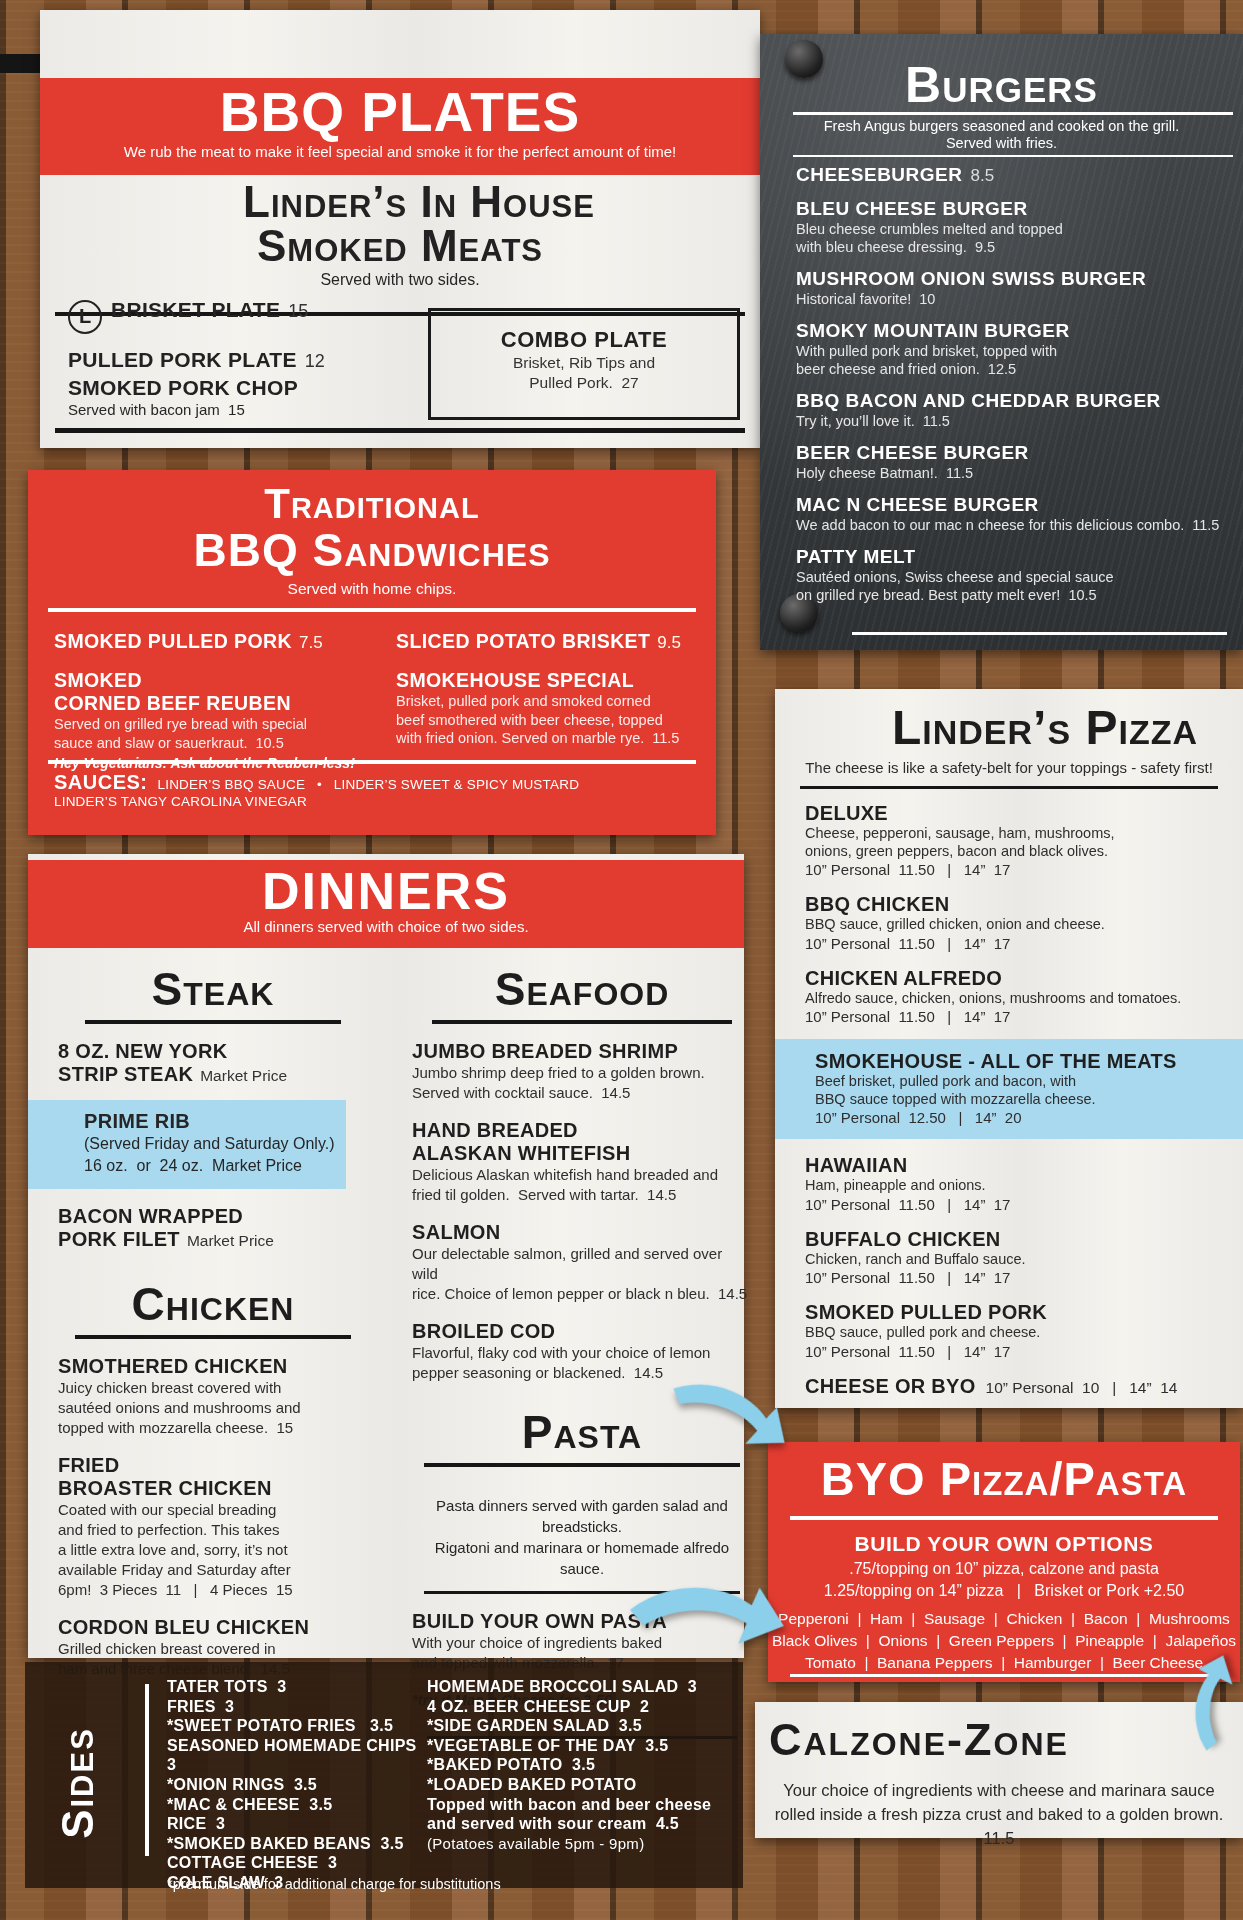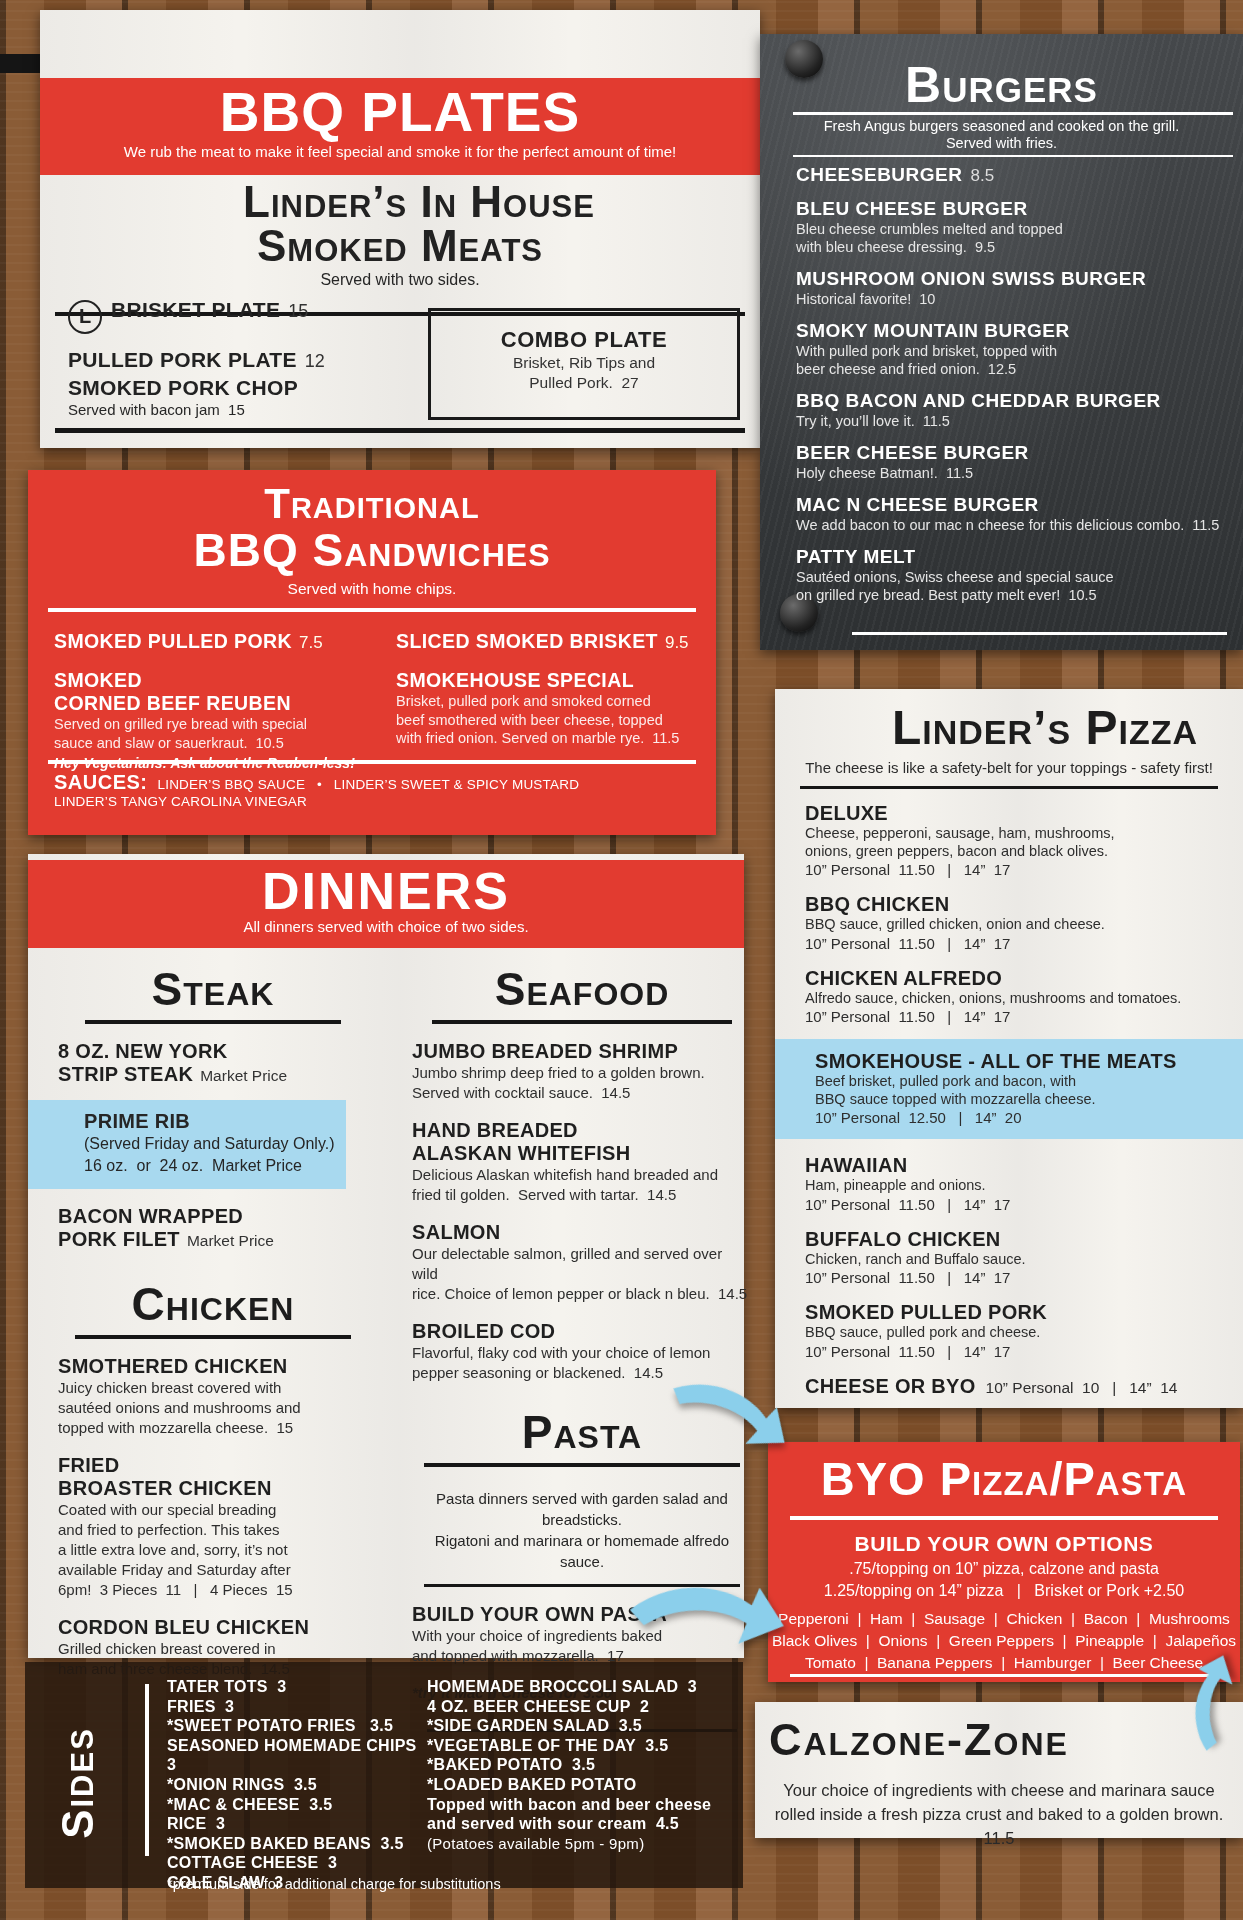--- a/index.html
+++ b/index.html
@@ -84,21 +84,21 @@
   .din-tag{font-size:15px;margin-top:0;}
   .din-col{position:absolute;top:112px;}
   .din-head{font-size:46px;line-height:46px;font-weight:bold;letter-spacing:1px;text-align:center;color:#1d1d1d;}
   .din-rule{height:4px;background:#161616;margin:8px auto 0;}
   .din-item{margin-top:16px;}
   .din-item .nm{font-size:20px;line-height:23px;color:#1f1f1f;}
   .din-item .mp{font-size:15.5px;font-weight:normal;margin-left:7px;color:#333;}
   .din-item .dsc{font-size:15px;line-height:20px;color:#2e2e2e;}
   .blue-box{background:#a8d9ef;margin-left:-30px;width:262px;padding:10px 0 12px 56px;margin-top:14px;}
   .blue-box .dsc{line-height:22px;}
-  .pasta-intro{font-size:15px;line-height:21px;text-align:center;margin-top:21px;}
+  .pasta-intro{font-size:15px;line-height:21px;text-align:center;margin-top:28px;}
   .thin-rule{height:3px;background:#161616;margin:12px auto 0;}
   .mac-note{font-size:15px;font-weight:bold;font-style:italic;margin-top:18px;}
 
   
   .pz-title{position:absolute;left:0;top:14px;width:100%;font-size:48px;line-height:50px;font-weight:bold;letter-spacing:1px;color:#1d1d1d;padding-left:36px;}
   .pz-tag{position:absolute;left:0;top:70px;width:100%;font-size:15px;color:#2c2c2c;}
   .pz-items{position:absolute;left:30px;top:112px;width:430px;}
   .pz-item{margin-bottom:13px;}
   .pz-item .nm{font-size:20px;line-height:24px;color:#1f1f1f;}
   .pz-item .dsc{font-size:14.5px;line-height:17.5px;color:#2e2e2e;}
@@ -224,21 +224,21 @@
       <div class="sw-item">
         <div class="nm">SMOKED</div>
         <div class="nm">CORNED BEEF REUBEN</div>
         <div class="dsc pre">Served on grilled rye bread with special
 sauce and slaw or sauerkraut.  10.5</div>
         <div class="sw-veg">Hey Vegetarians: Ask about the Reuben-less!</div>
       </div>
     </div>
     <div class="sw-col" style="left:368px;">
       <div class="sw-item">
-        <span class="nm">SLICED SMOKED BRISKET</span><span class="pr">9.5</span>
+        <span class="nm">SLICED POTATO BRISKET</span><span class="pr">9.5</span>
       </div>
       <div class="sw-item">
         <div class="nm">SMOKEHOUSE SPECIAL</div>
         <div class="dsc pre">Brisket, pulled pork and smoked corned
 beef smothered with beer cheese, topped
 with fried onion. Served on marble rye.  11.5</div>
       </div>
     </div>
 
     <div class="wline" style="left:20px;top:290px;width:648px;height:4px;"></div>

